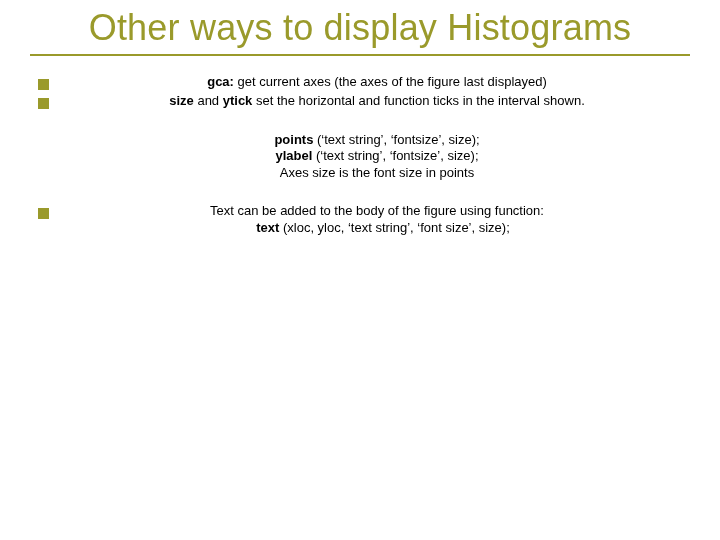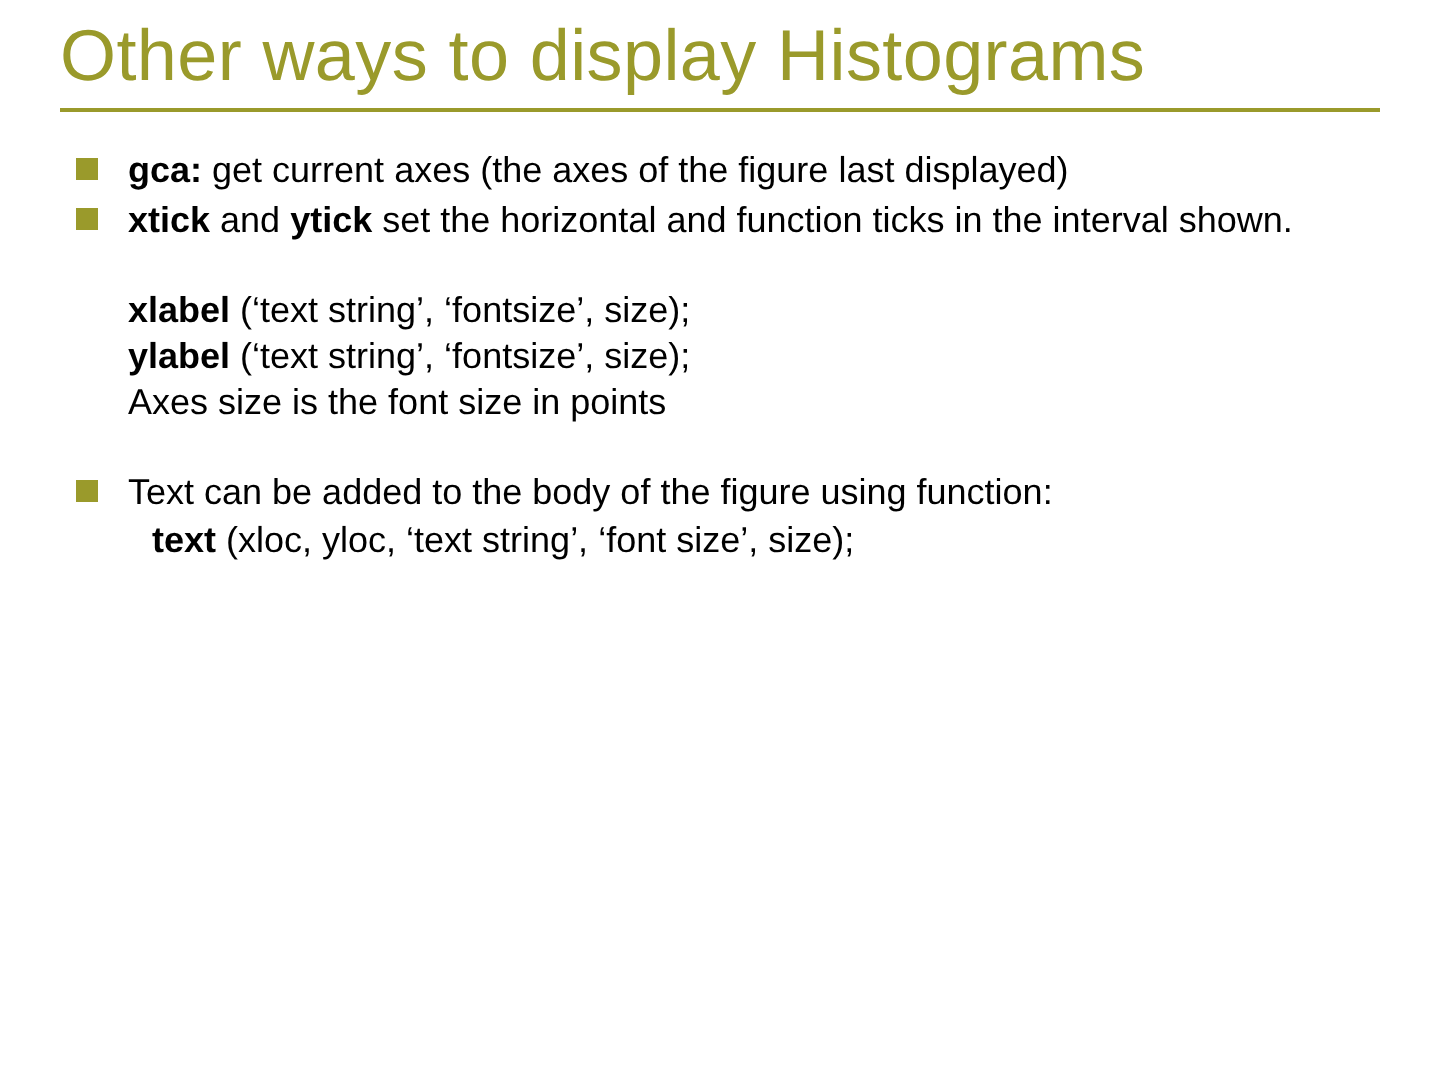--- a/index.html
+++ b/index.html
@@ -10,37 +10,38 @@
     background: #fff;
     font-family: Verdana, Geneva, sans-serif;
     color: #000;
     overflow: hidden;
   }
   .slide {
     box-sizing: border-box;
     width: 720px;
     height: 540px;
     padding: 8px 30px 20px 30px;
+    text-align: center;
   }
   .title {
     font-size: 36px;
     line-height: 1.12;
     color: #9a9a2b;
     font-weight: 400;
     margin: 0 0 6px 0;
     letter-spacing: 0.2px;
   }
   .rule {
     border: none;
     border-top: 2px solid #9a9a2b;
     margin: 0 0 18px 0;
     width: 100%;
   }
   .body {
-    font-size: 18px;
+    font-size: 13px;
     line-height: 1.28;
     padding-left: 4px;
   }
   ul.bullets {
     list-style: none;
     margin: 0;
     padding: 0;
   }
   ul.bullets > li {
     position: relative;
@@ -74,27 +75,27 @@
   <h1 class="title">Other ways to display Histograms</h1>
   <hr class="rule">
 
   <div class="body">
 
     <ul class="bullets">
       <li>
         <span class="b">gca:</span><span> get current axes (the axes of the figure last displayed)</span>
       </li>
       <li>
-        <span class="b">xtick</span><span> and </span><span class="b">ytick</span><span>  set the horizontal and function ticks in the interval shown.</span>
+        <span class="b">size</span><span> and </span><span class="b">ytick</span><span>  set the horizontal and function ticks in the interval shown.</span>
       </li>
     </ul>
 
     <div class="indent-block">
       <div>
-        <span class="b">xlabel</span><span> (‘text string’, ‘fontsize’, size);</span>
+        <span class="b">points</span><span> (‘text string’, ‘fontsize’, size);</span>
       </div>
       <div>
         <span class="b">ylabel</span><span> (‘text string’, ‘fontsize’, size);</span>
       </div>
       <div>
         <span>Axes size is the font size in points</span>
       </div>
     </div>
 
     <ul class="bullets">

